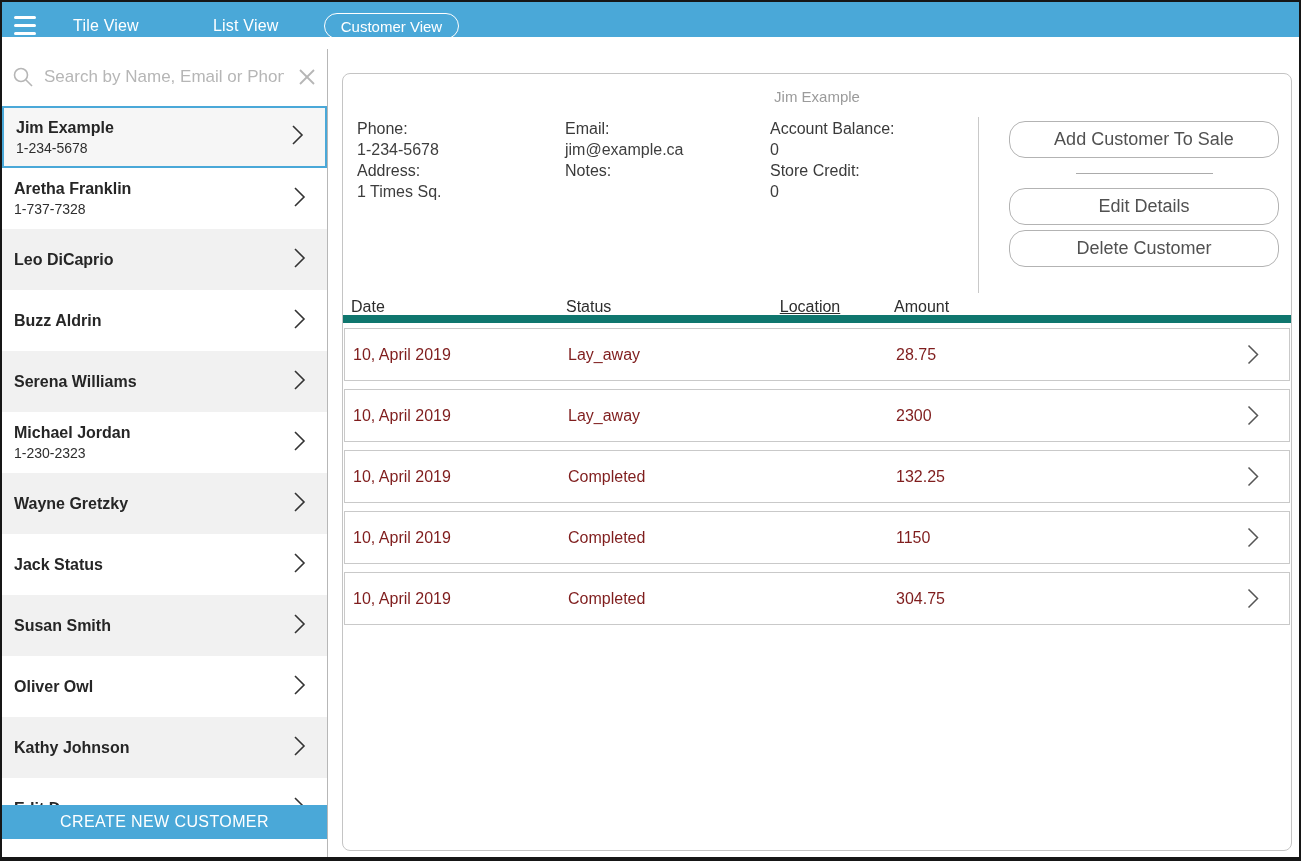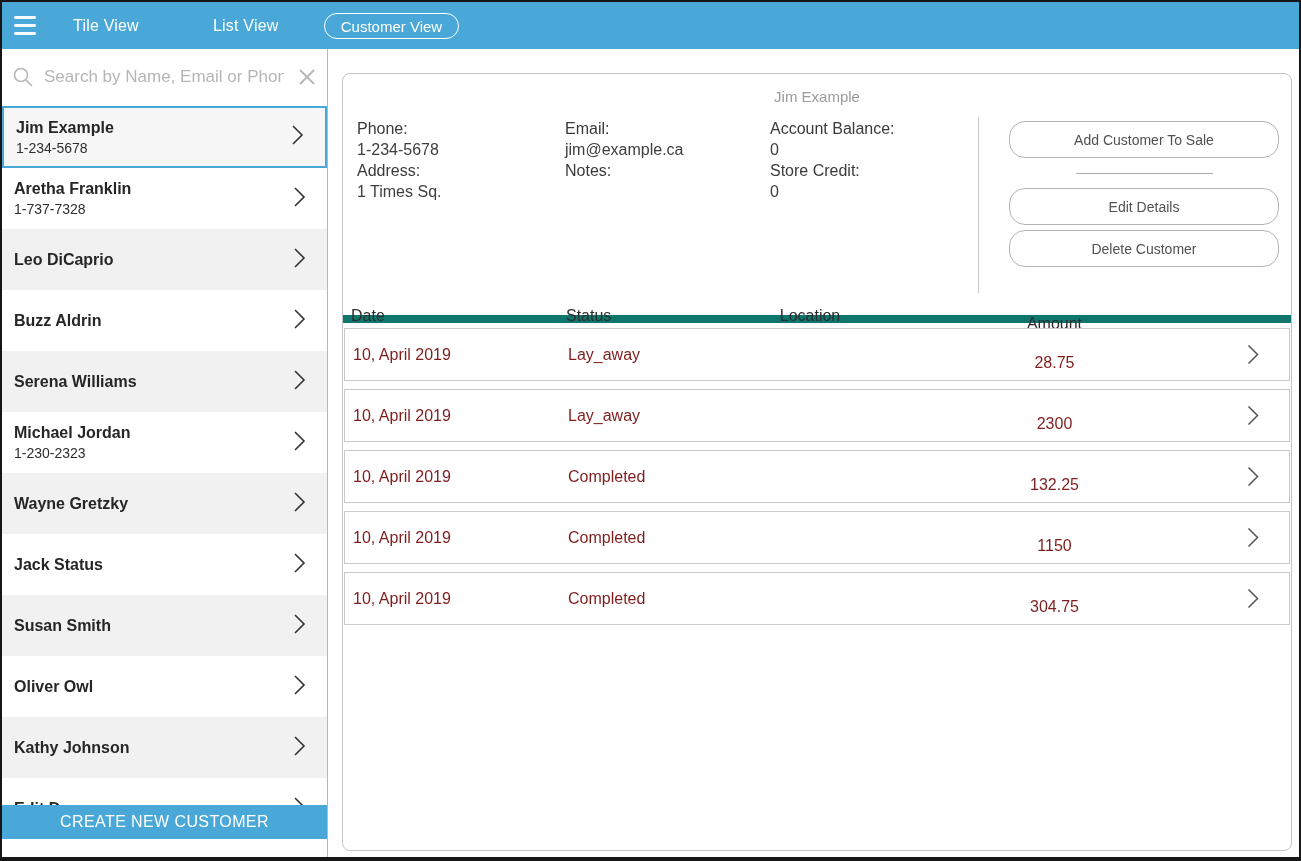--- a/index.html
+++ b/index.html
@@ -8,21 +8,21 @@
     font-family:"Liberation Sans", sans-serif;
     background:#fff;
     border:2px solid #161616;
     border-bottom-width:4px;
     position:relative;
     color:#3c3c3c;
   }
   :root { --accent:#4aa8d8; }
 
   
-  .topbar { position:absolute; left:0; top:0; right:0; height:47px; background:var(--accent); }
+  .topbar { position:absolute; left:0; top:0; right:0; height:35px; background:var(--accent); }
   .hamburger { position:absolute; left:12px; top:14px; width:22px; height:19px; cursor:pointer; display:flex; flex-direction:column; justify-content:space-between; }
   .hamburger span { display:block; height:3px; border-radius:2px; background:#fff; }
   .topbar-item { position:absolute; top:0; height:47px; line-height:47px; color:#fff; font-size:16px; font-weight:500; letter-spacing:.2px; cursor:pointer; }
   .tile-view { left:71px; }
   .list-view { left:211px; }
   .pill { position:absolute; left:322px; top:11px; width:135px; height:26px; border:1.5px solid #fff; border-radius:13px; color:#fff; font-size:15px; font-weight:500; display:flex; align-items:center; justify-content:center; cursor:pointer; }
 
   
   .sidebar { position:absolute; left:0; top:47px; bottom:0; width:326px; background:#fff; border-right:1px solid #b7b7b7; overflow:hidden; }
   .searchbar { position:relative; height:57px; background:#fff; }
@@ -45,28 +45,28 @@
   .main { position:absolute; left:327px; top:47px; right:0; bottom:0; background:#fff; }
   .card { position:absolute; left:13px; top:24px; right:7px; bottom:6px; background:#fff; border:1px solid #c4c4c4; border-radius:8px; overflow:hidden; }
 
   .detail-top { position:absolute; left:0; top:0; right:0; height:224px; }
   .detail-title { position:absolute; top:14px; left:0; right:0; text-align:center; font-size:15px; color:#9b9b9b; }
   .fields { position:absolute; left:14px; top:44px; width:627px; display:grid; grid-template-columns:208px 205px auto; }
   .field-label { font-size:16px; font-weight:500; color:#3a3a3a; line-height:21px; }
   .field-value { font-size:16px; color:#3e3e3e; line-height:21px; min-height:21px; }
   .vdivider { position:absolute; left:635px; top:43px; width:1px; height:176px; background:#c9c9c9; }
   .actions { position:absolute; left:666px; top:47px; width:270px; }
-  .action-btn { width:270px; height:37px; background:#fff; border:1px solid #b3b3b3; border-radius:16px; font-family:inherit; font-size:14px; color:#515151; cursor:pointer; display:block; }
+  .action-btn { width:270px; height:37px; background:#fff; border:1px solid #b3b3b3; border-radius:16px; font-family:inherit; font-size:18px; color:#515151; cursor:pointer; display:block; }
   .action-divider { width:137px; height:1px; background:#ababab; border:none; margin:15px auto 14px auto; }
   .action-btn + .action-btn { margin-top:5px; }
 
   .tx-grid { display:grid; grid-template-columns:215px 160px 168px 1fr 56px; align-items:center; padding:0 8px; }
   .tx-header { position:absolute; left:0; right:0; top:224px; height:25px; border-bottom:8px solid #0f766e; font-size:16px; font-weight:500; color:#2d2d2d; }
-  .col-location { text-align:center; }
-  .col-amount { text-align:center; padding-right:12px;margin-top:17px; }
+  .col-location { text-align:center;text-decoration:underline; }
+  .col-amount { text-align:left; padding-right:12px; }
   .tx-rows { position:absolute; left:1px; right:1px; top:254px; }
   .tx-row { height:53px; margin-bottom:8px; border:1px solid #c9c9c9; background:#fff; font-size:16px; color:#7f1d1d; cursor:pointer; }
   .tx-chevron { text-align:center; line-height:0; }
 </style>
 </head>
 <body>
 
 <header class="topbar">
   <div class="hamburger">
       <span></span>

